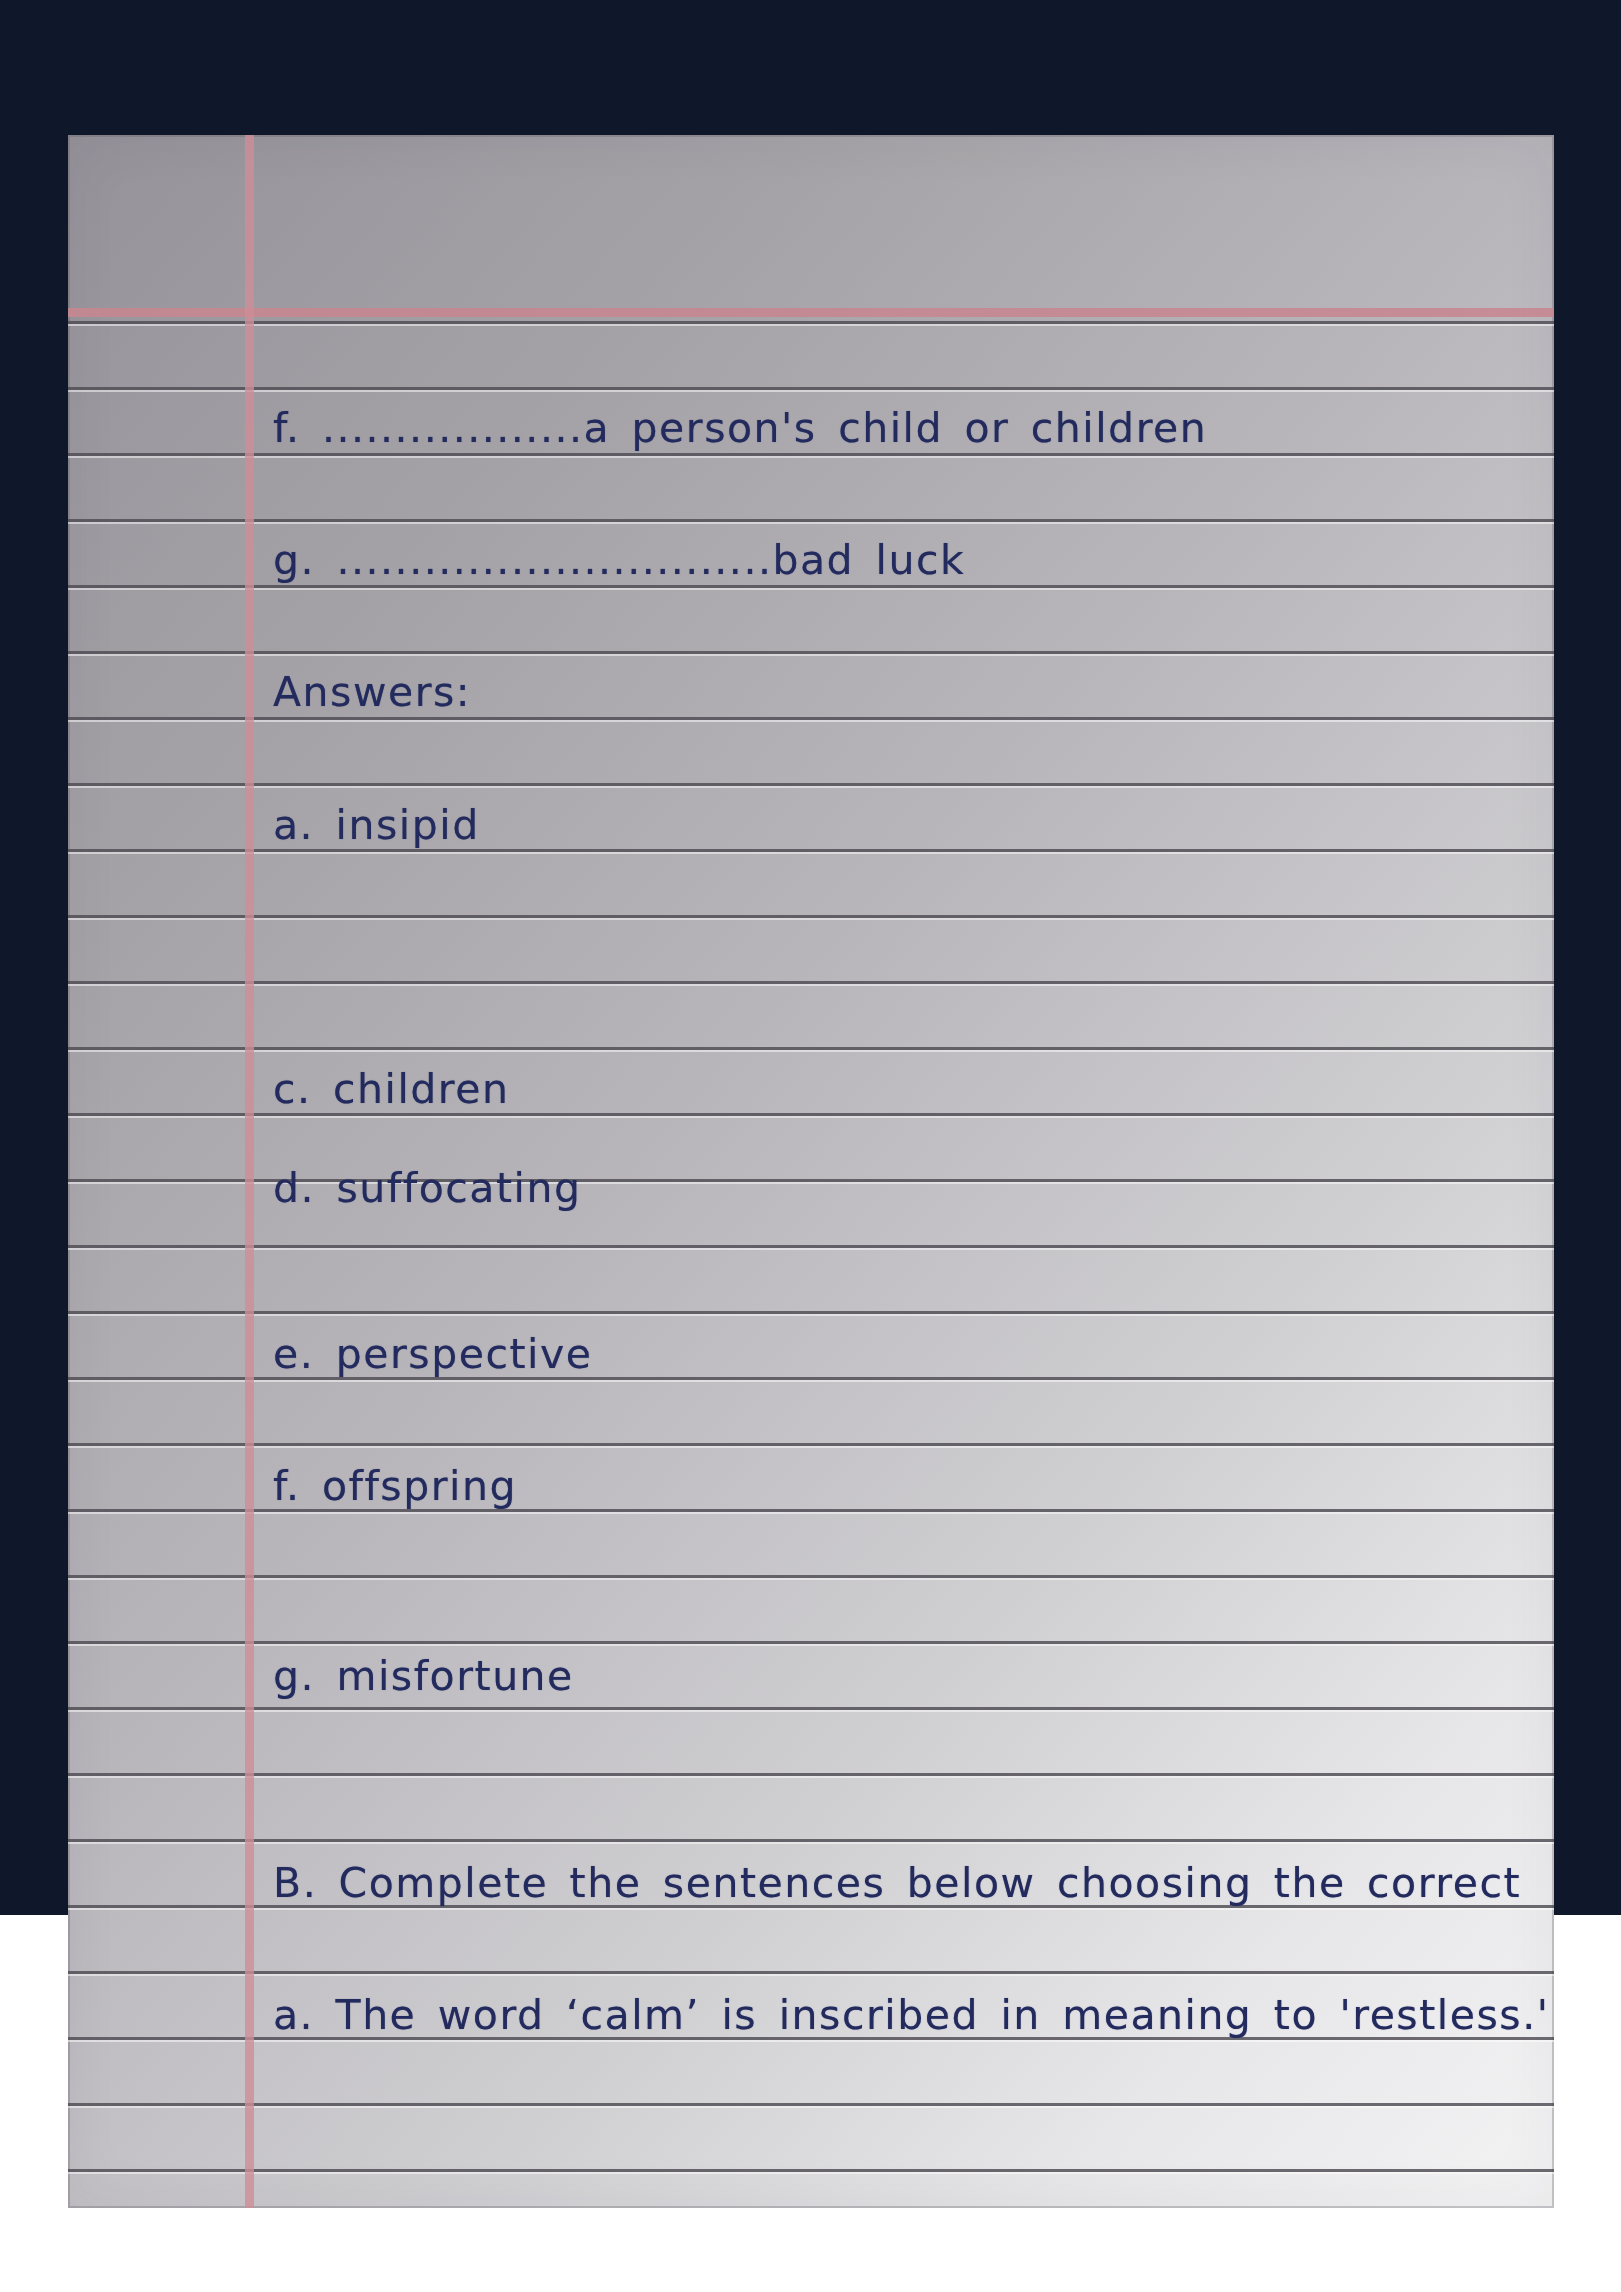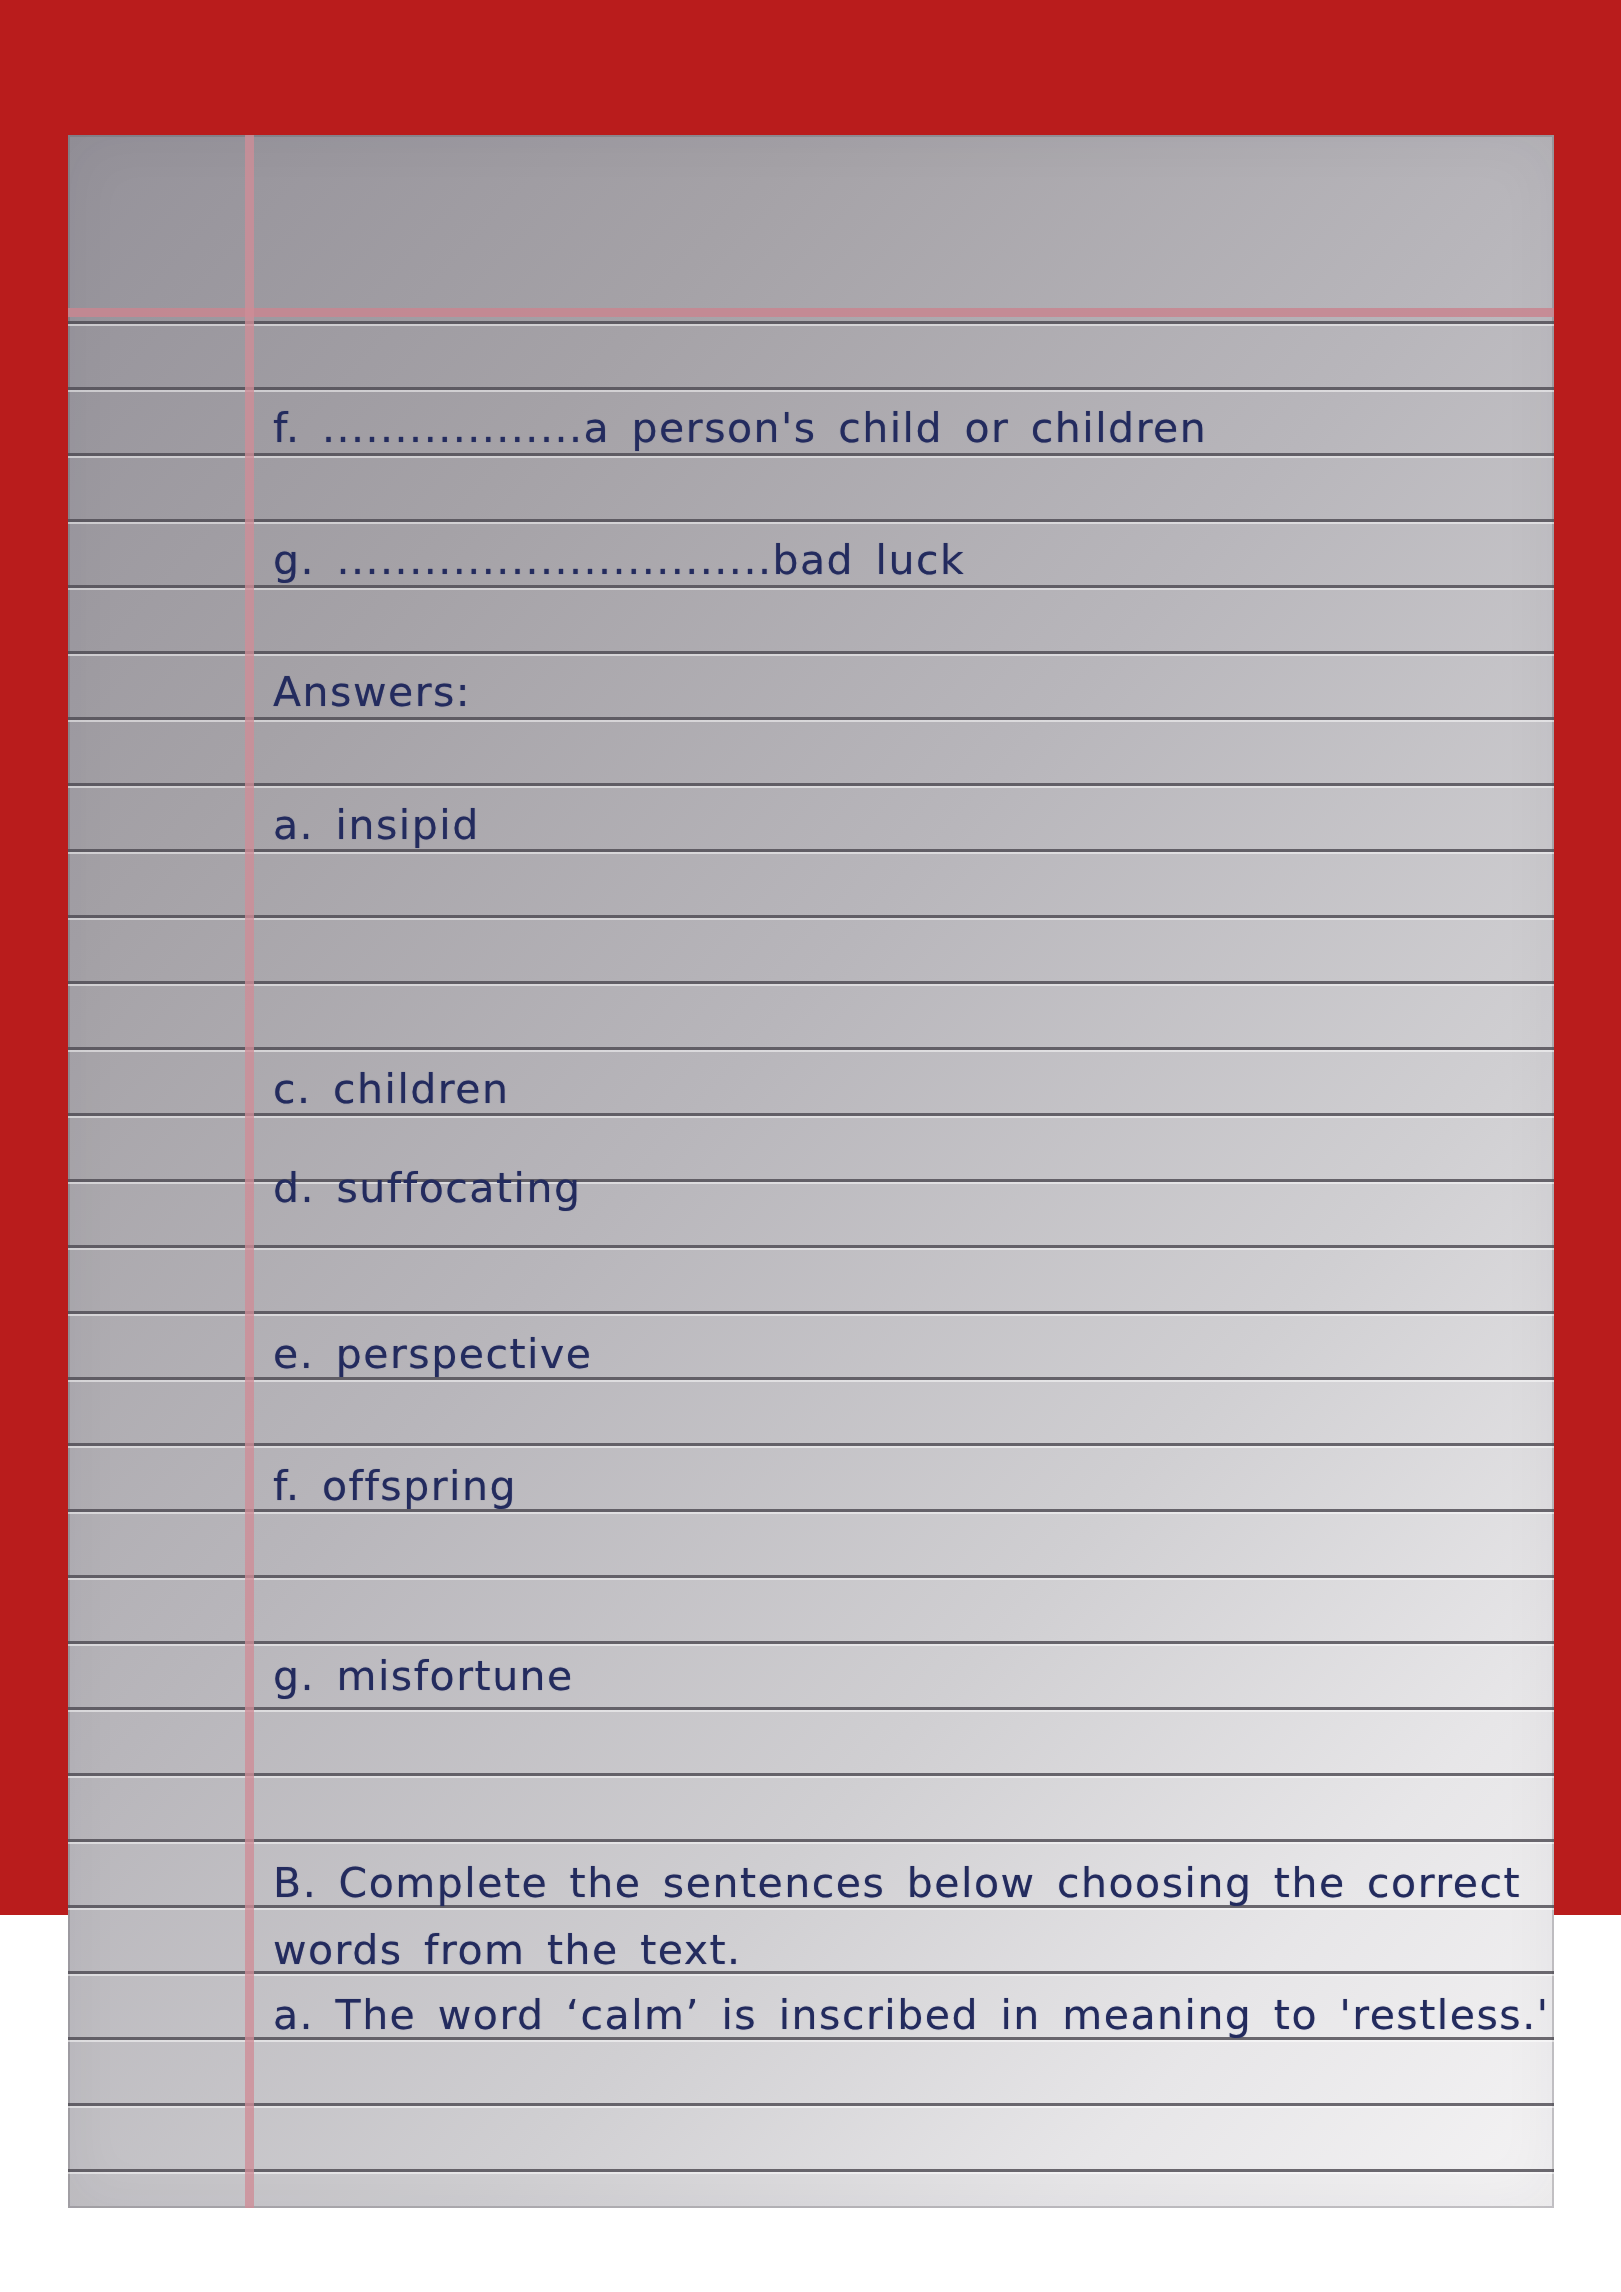--- a/index.html
+++ b/index.html
@@ -9,21 +9,21 @@
     width: 1621px;
     height: 2293px;
     font-family: "DejaVu Sans", "Liberation Sans", sans-serif;
     overflow: hidden;
   }
 
   .canvas {
     position: relative;
     width: 1621px;
     height: 1915px;
-    background: #b91c1c;
+    background: #0f172a;
   }
 
   
   .paper {
     position: absolute;
     left: 68px;
     top: 135px;
     width: 1486px;
     height: 2073px;
     background: linear-gradient(132deg,
@@ -112,19 +112,18 @@
       <div class="row" style="top:268px">f. ..................a person's child or children</div>
       <div class="row" style="top:400px">g. ..............................bad luck</div>
       <div class="row" style="top:532px">Answers:</div>
       <div class="row" style="top:665px">a. insipid</div>
       <div class="row" style="top:929px">c. children</div>
       <div class="row" style="top:1028px">d. suffocating</div>
       <div class="row" style="top:1194px">e. perspective</div>
       <div class="row" style="top:1326px">f. offspring</div>
       <div class="row" style="top:1516px">g. misfortune</div>
       <div class="row" style="top:1723px">B. Complete the sentences below choosing the correct</div>
-      <div class="row" style="top:1790px">words from the text.</div>
       <div class="row" style="top:1855px">a. The word ‘calm’ is inscribed in meaning to 'restless.'</div>
     </div>
 
   </div>
 </div>
 
 
 </body></html>

